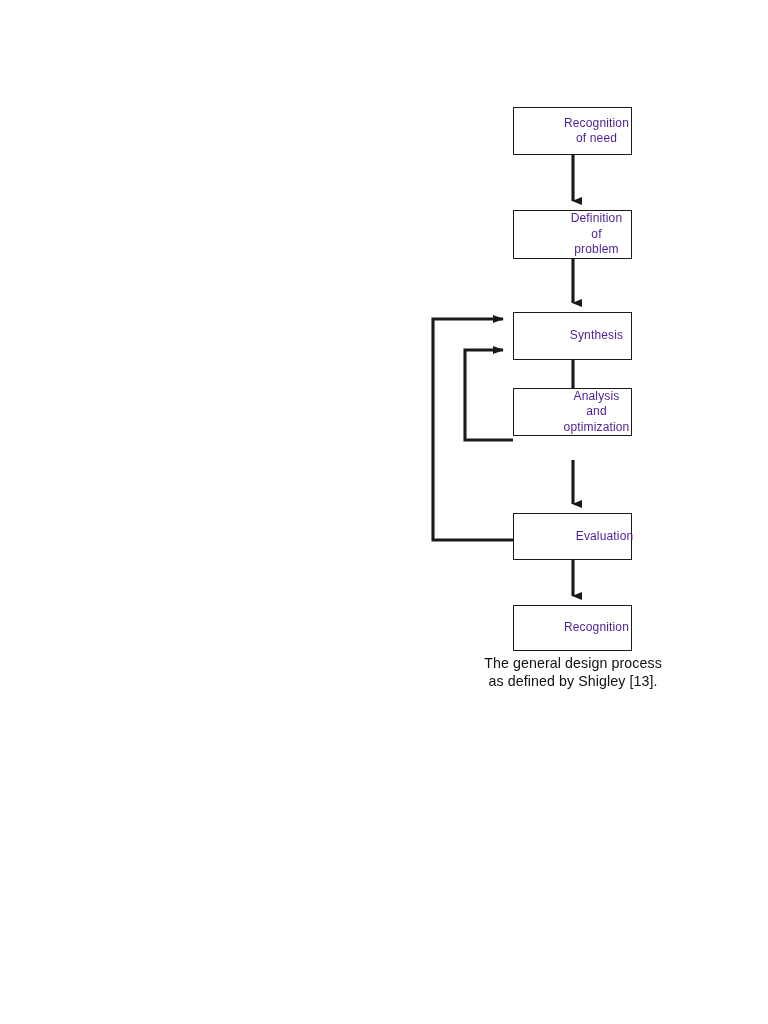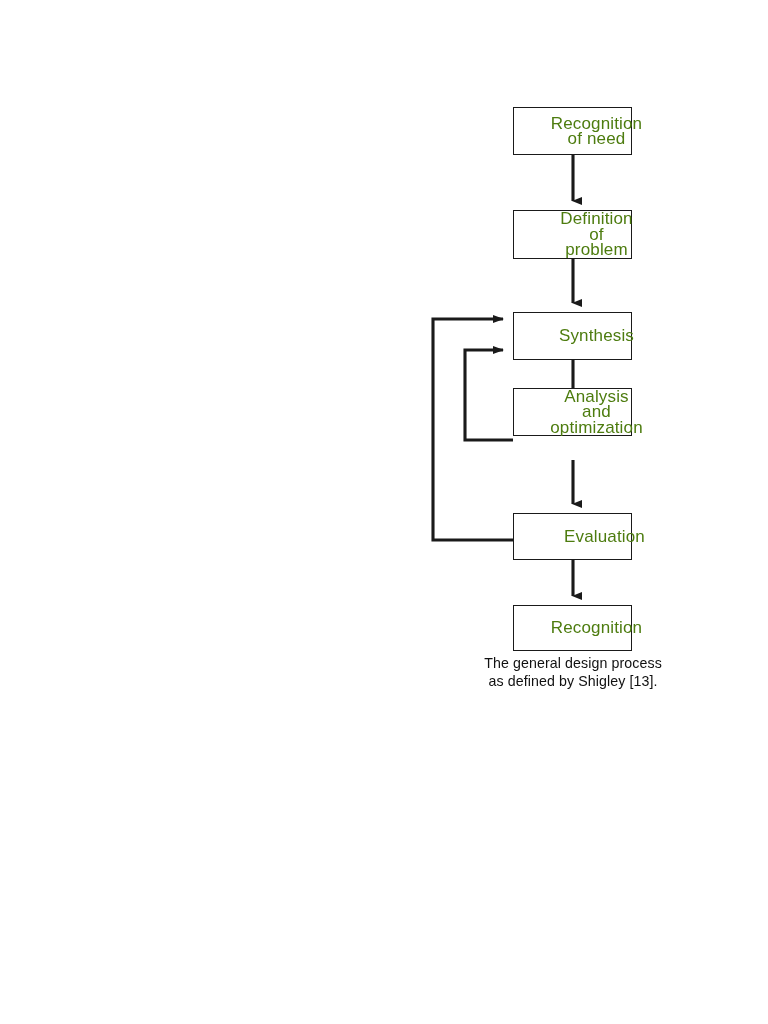--- a/index.html
+++ b/index.html
@@ -39,24 +39,24 @@
     position: absolute;
     box-sizing: border-box;
     border: 1.6px solid #1a1a1a;
     background: #ffffff;
     display: flex;
     align-items: center;
     justify-content: center;
     text-align: center;
   }
   .node-label {
-    font-size: 17px;
+    font-size: 12px;
     line-height: 15.5px;
     letter-spacing: 0.15px;
-    color: #4d7c0f;
+    color: #4c1d95;
     white-space: pre-line;
     padding: 0 3px;
     margin-left: 48px;
   }
 
   
   .caption {
     position: absolute;
     text-align: center;
     font-size: 14.2px;

